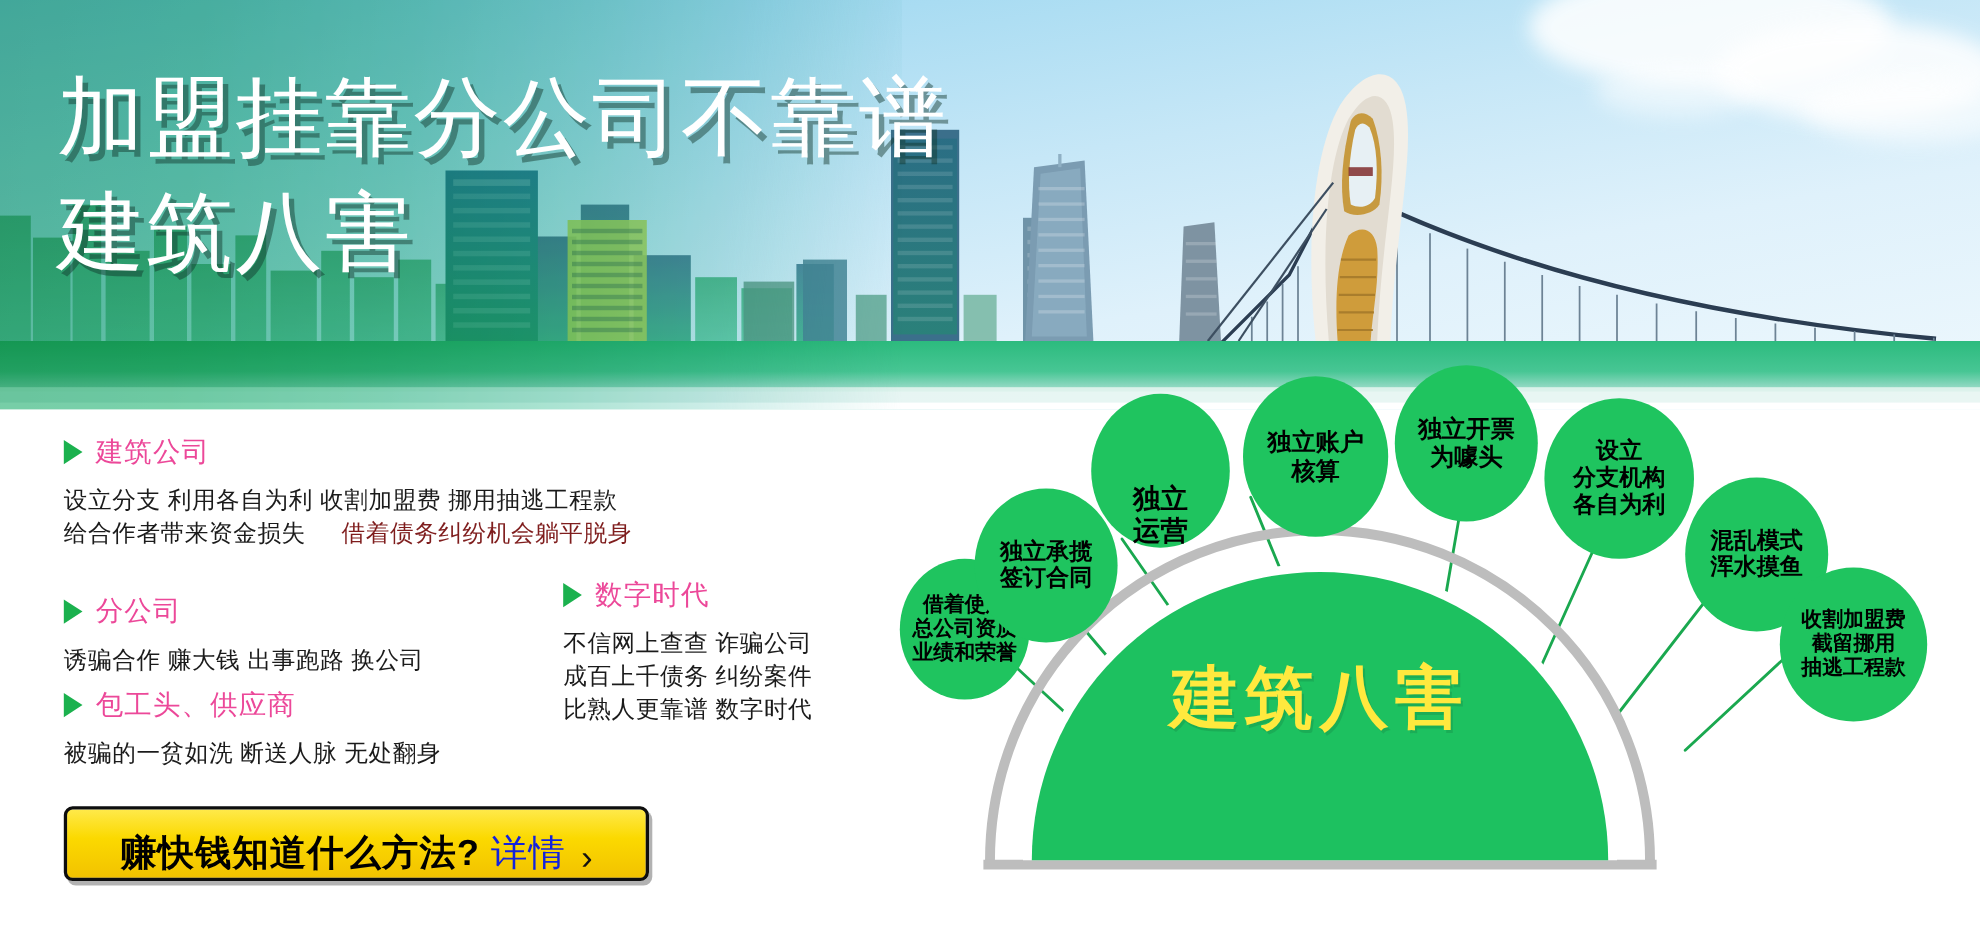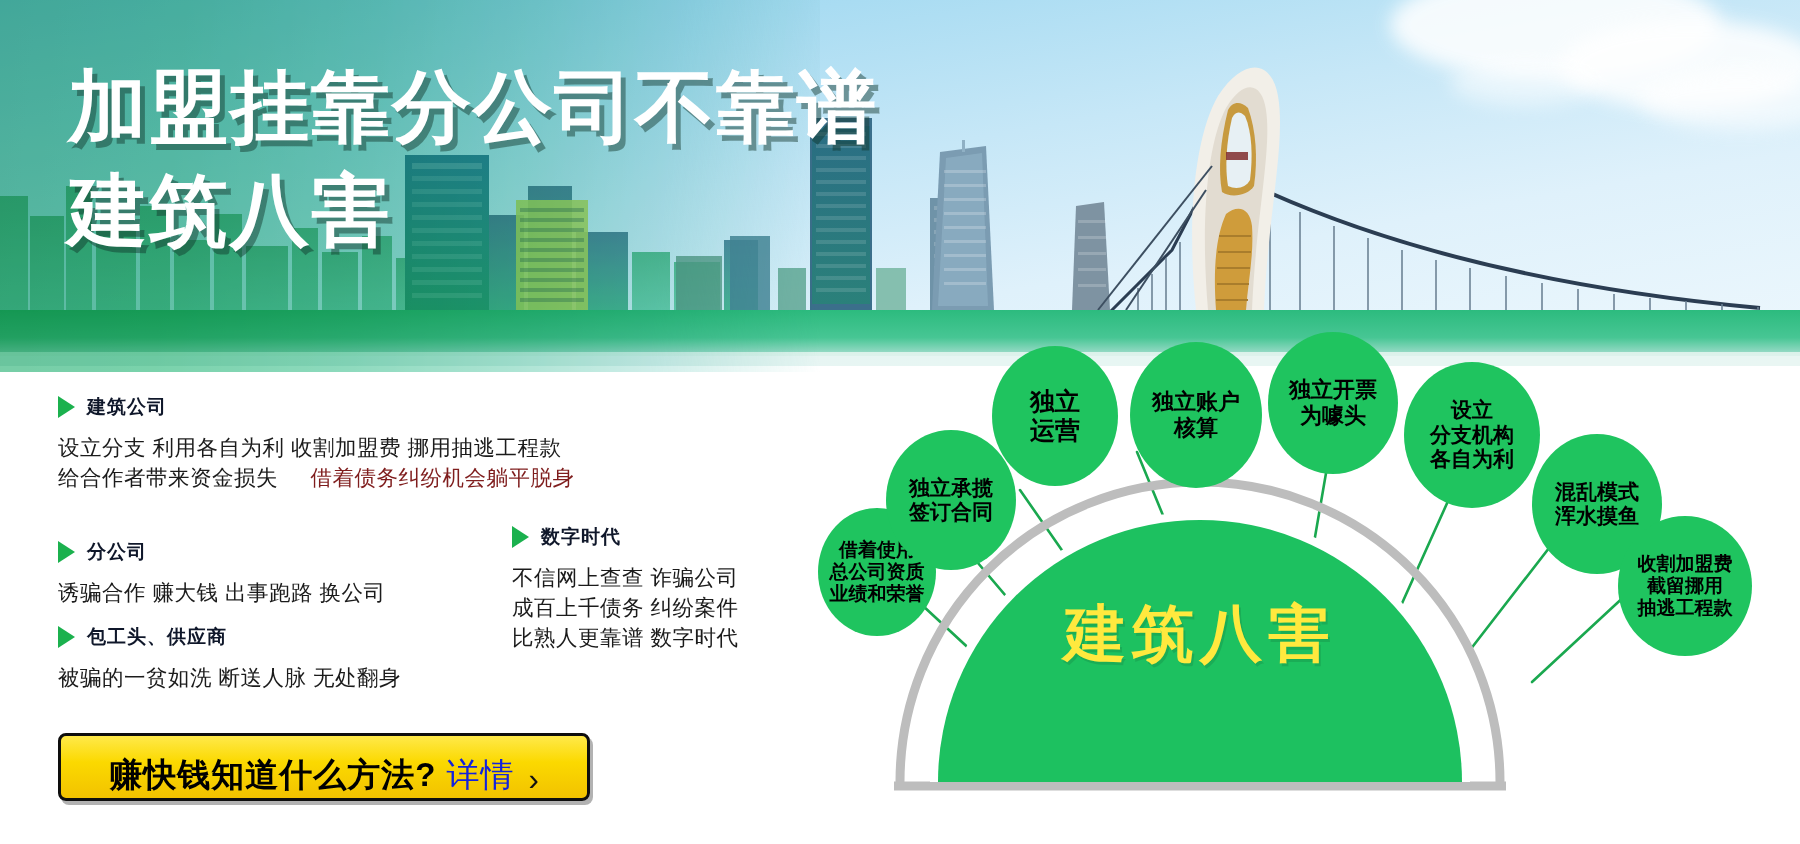--- a/index.html
+++ b/index.html
@@ -28,38 +28,37 @@
     position:absolute;left:0;top:0;width:820px;height:372px;
     background:linear-gradient(95deg,#05a35c 0%,#0bad66 22%,#2fbb86 44%,#68cdaf 64%,#a4dfd6 80%,rgba(200,233,235,0) 100%);
   }
   .cloud{
     position:absolute;border-radius:50%;background:#ffffff;filter:blur(9px);opacity:.85;
   }
 
   .hero-title{
     position:absolute;left:52px;top:62px;z-index:40;
     color:#ffffff;
-    font-weight:bold;
+    font-weight:normal;
     letter-spacing:2px;
     text-shadow:5px 6px 0 rgba(15,50,40,.45);
-    margin-left:16px;
   }
   .hl1{font-size:79px;line-height:90px;white-space:nowrap;}
   .hl2{font-size:79px;line-height:90px;white-space:nowrap;margin-top:14px;}
 
   
   .left-col{position:absolute;left:0;top:372px;width:800px;height:472px;}
   .sec{position:absolute;}
   .sec-head{display:flex;align-items:center;gap:12px;}
   .tri{
     width:0;height:0;border-left:17px solid #1bb14e;
     border-top:11px solid transparent;border-bottom:11px solid transparent;
     display:inline-block;
   }
-  .sec-title{color:#0f172a;font-size:19px;font-weight:bold;letter-spacing:1px;}
+  .sec-title{color:#ec4899;font-size:25px;font-weight:normal;letter-spacing:1px;}
   .sec-lines{margin-top:13px;}
   .sec-line{
     color:#1b1b1b;font-size:21.5px;line-height:30px;white-space:nowrap;letter-spacing:.5px;
   }
   .accent{color:#7f1d1d;}
 
   .cta{
     position:absolute;left:58px;top:733px;width:526px;height:62px;
     background:linear-gradient(180deg,#ffe94a 0%,#fbd900 42%,#f2c200 100%);
     border:3px solid #0e0e0e;border-radius:8px;
@@ -387,28 +386,28 @@
     <div class="dome-label" style="left:200px;top:262px;width:420px;text-align:center;">建筑八害</div>
 
     <div class="bub" style="left:28px;top:178px;width:118px;height:128px;font-size:19px;">
       <div>
         <span>借着使用</span>
         <span>总公司资质</span>
         <span>业绩和荣誉</span>
       </div>
     </div>
 
-    <div class="bub" style="left:96px;top:100px;width:130px;height:140px;font-size:21px;">
+    <div class="bub" style="left:96px;top:114px;width:130px;height:140px;font-size:21px;">
       <div>
         <span>独立承揽</span>
         <span>签订合同</span>
       </div>
     </div>
 
-    <div class="bub" style="left:202px;top:16px;width:126px;height:140px;font-size:25px;">
+    <div class="bub" style="left:202px;top:28px;width:126px;height:140px;font-size:25px;align-items:flex-end;">
       <div>
         <span>独立</span>
         <span>运营</span>
       </div>
     </div>
 
     <div class="bub" style="left:340px;top:12px;width:132px;height:146px;font-size:22px;">
       <div>
         <span>独立账户</span>
         <span>核算</span>

